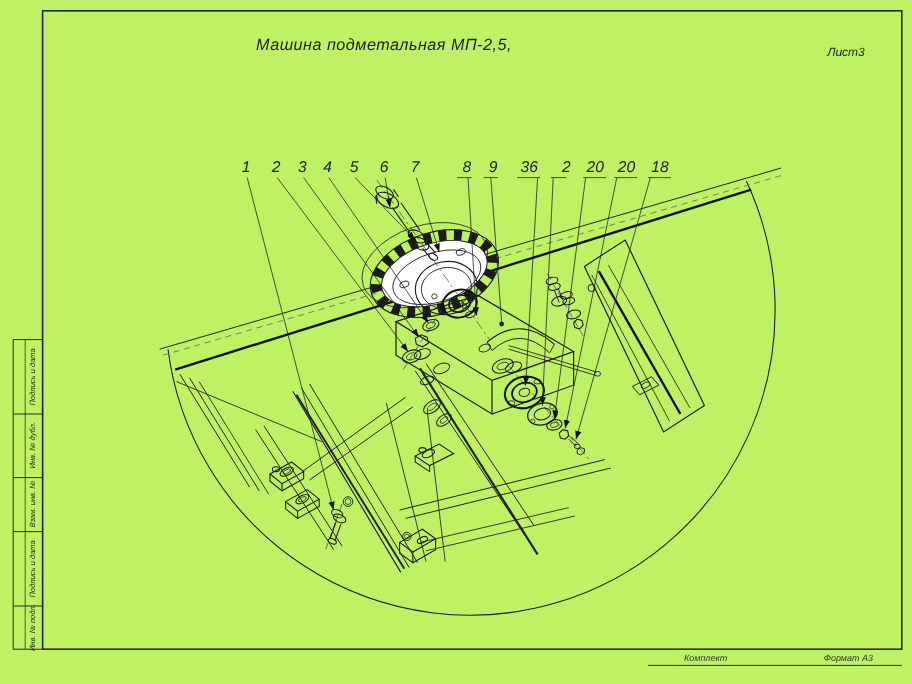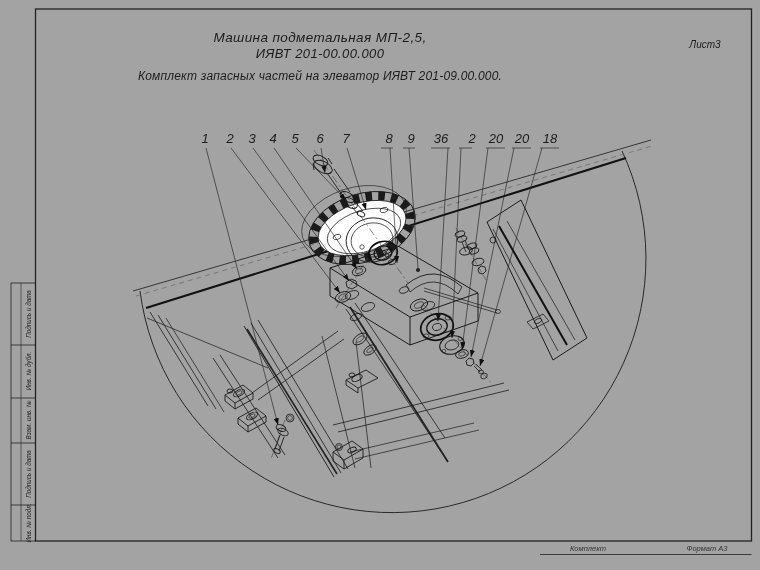--- a/index.html
+++ b/index.html
@@ -1,16 +1,16 @@
 <!DOCTYPE html>
 <html><head>
 <meta charset="utf-8">
 <style>
   html,body{margin:0;padding:0;background:#fff;}
-  .sheet{position:relative;width:760px;height:570px;background:#a3a3a3;overflow:hidden;
+  .sheet{position:relative;width:760px;height:570px;background:#bef264;overflow:hidden;
          font-family:"Liberation Sans",sans-serif;}
   svg{position:absolute;left:0;top:0;}
   .txt{position:absolute;font-style:italic;color:#1c1c1c;white-space:nowrap;
        font-family:"Liberation Sans",sans-serif;}
   .title1{left:120px;top:30px;width:400px;text-align:center;font-size:13.5px;letter-spacing:.4px;}
   .title2{left:120px;top:46px;width:400px;text-align:center;font-size:13px;letter-spacing:.4px;}
   .subtitle{left:120px;top:69px;width:400px;text-align:center;font-size:12px;letter-spacing:.2px;}
   .sheetlbl{left:655px;top:39px;width:100px;text-align:center;font-size:10px;}
   .callout{top:131px;width:26px;text-align:center;font-size:13px;}
   .marginlbl{font-size:6.3px;transform:translate(-50%,-50%) rotate(-90deg);transform-origin:center;}
@@ -256,22 +256,20 @@
     <line x1="486" y1="148" x2="505" y2="148"></line>
     <line x1="488" y1="148" x2="462" y2="349" marker-end="url(#arw)"></line>
     <line x1="512" y1="148" x2="531" y2="148"></line>
     <line x1="514" y1="148" x2="471" y2="357" marker-end="url(#arw)"></line>
     <line x1="540" y1="148" x2="559" y2="148"></line>
     <line x1="542" y1="148" x2="480" y2="366" marker-end="url(#arw)"></line>
   </g>
 </svg>
 
   <div class="txt title1">Машина подметальная  МП-2,5,</div>
-  <div class="txt title2">ИЯВТ 201-00.00.000</div>
-  <div class="txt subtitle">Комплект запасных частей на элеватор  ИЯВТ 201-09.00.000.</div>
   <div class="txt sheetlbl">Лист3</div>
 
   <div class="txt callout" style="left:192px">1</div>
   <div class="txt callout" style="left:217px">2</div>
   <div class="txt callout" style="left:239px">3</div>
   <div class="txt callout" style="left:260px">4</div>
   <div class="txt callout" style="left:282px">5</div>
   <div class="txt callout" style="left:307px">6</div>
   <div class="txt callout" style="left:333px">7</div>
   <div class="txt callout" style="left:376px">8</div>

